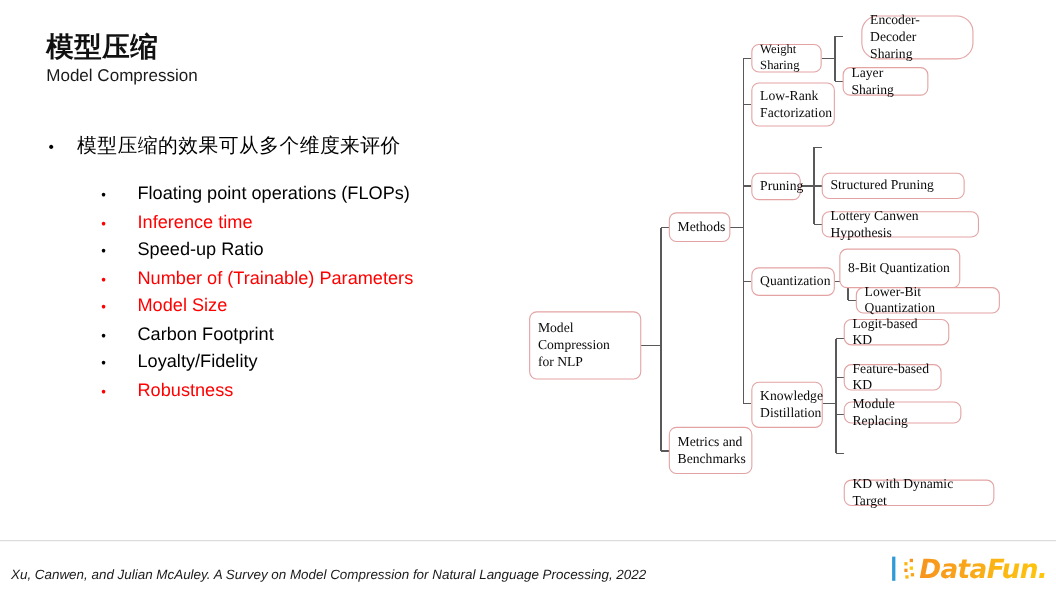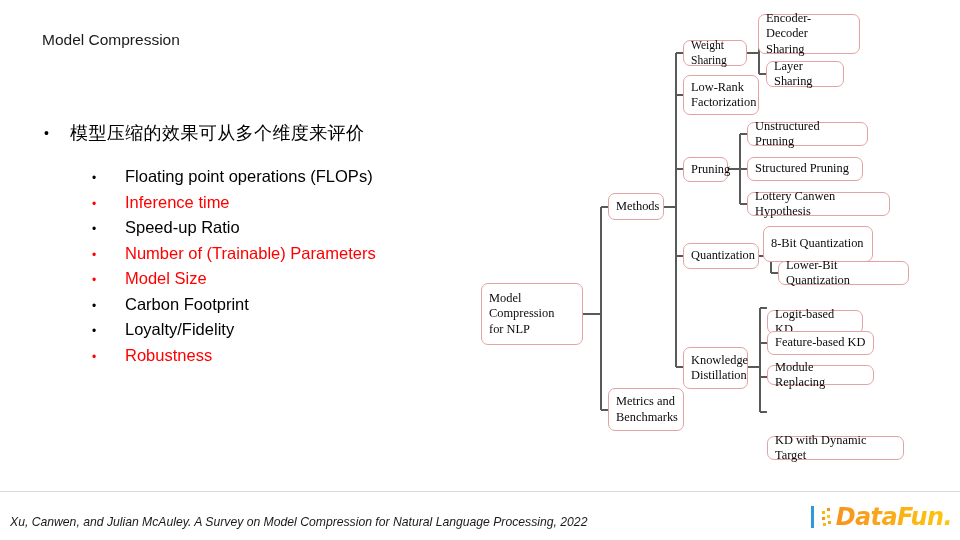--- a/index.html
+++ b/index.html
@@ -171,20 +171,21 @@
     background: linear-gradient(90deg, #F7941D 0%, #F9A51A 35%, #FBB713 65%, #FDC70C 100%);
     -webkit-background-clip: text;
     background-clip: text;
     color: transparent;
   }
 </style>
 </head>
 <body>
 
 <div id="title-block">
+  <div id="slide-title-cn">模型压缩</div>
   <div id="slide-title-en">Model Compression</div>
 </div>
 
 <div id="bullets">
   <div class="lvl1">
     <span class="dot">•</span>
     <span class="txt">模型压缩的效果可从多个维度来评价</span>
   </div>
   <div id="sub-bullets">
     <div class="lvl2">
@@ -274,33 +275,32 @@
 Benchmarks</div>
 
   <div class="node" style="left:208px; top:18px; width:64px; height:26px; font-size:11.5px;">Weight Sharing</div>
   <div class="node" style="left:208px; top:53px; width:76px; height:40px;">Low-Rank
 Factorization</div>
   <div class="node" style="left:208px; top:135px; width:45px; height:25px;">Pruning</div>
   <div class="node" style="left:208px; top:221px; width:76px; height:26px;">Quantization</div>
   <div class="node" style="left:208px; top:325px; width:65px; height:42px;">Knowledge
 Distillation</div>
 
-  <div class="node" style="left:283px; top:-8px; width:102px; height:40px;">Encoder-Decoder
+  <div class="node" style="left:308px; top:-8px; width:102px; height:40px;border-radius:15px;">Encoder-Decoder
 Sharing</div>
   <div class="node" style="left:291px; top:39px; width:78px; height:26px;">Layer Sharing</div>
 
-  <div class="node" style="left:272px; top:100px; width:121px; height:24px;">Unstructured Pruning</div>
-  <div class="node" style="left:272px; top:135px; width:116px; height:24px;">Structured Pruning</div>
+  <div class="node" style="left:272px; top:135px; width:130px; height:24px;">Structured Pruning</div>
   <div class="node" style="left:272px; top:170px; width:143px; height:24px;">Lottery Canwen Hypothesis</div>
 
   <div class="node" style="left:288px; top:204px; width:110px; height:36px;">8-Bit Quantization</div>
   <div class="node" style="left:303px; top:239px; width:131px; height:24px;">Lower-Bit Quantization</div>
 
-  <div class="node" style="left:292px; top:288px; width:96px; height:24px;">Logit-based KD</div>
-  <div class="node" style="left:292px; top:309px; width:107px; height:24px;">Feature-based KD</div>
+  <div class="node" style="left:292px; top:268px; width:96px; height:24px;">Logit-based KD</div>
+  <div class="node" style="left:292px; top:309px; width:89px; height:24px;">Feature-based KD</div>
   <div class="node" style="left:292px; top:343px; width:107px; height:20px;">Module Replacing</div>
   <div class="node" style="left:292px; top:378px; width:137px; height:24px;margin-top:36px;">KD with Dynamic Target</div>
 </div>
 
 <div id="footer-rule"></div>
 
 <div id="citation">Xu, Canwen, and Julian McAuley. A Survey on Model Compression for Natural Language Processing, 2022</div>
 
 <div id="logos">
   <div id="logo-divider"></div>

